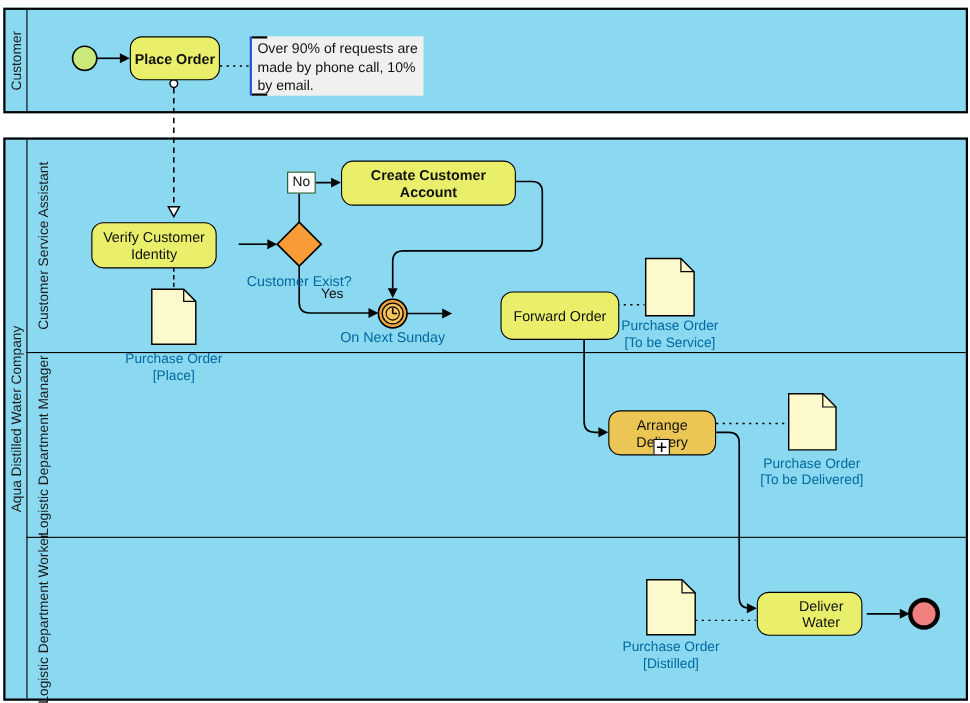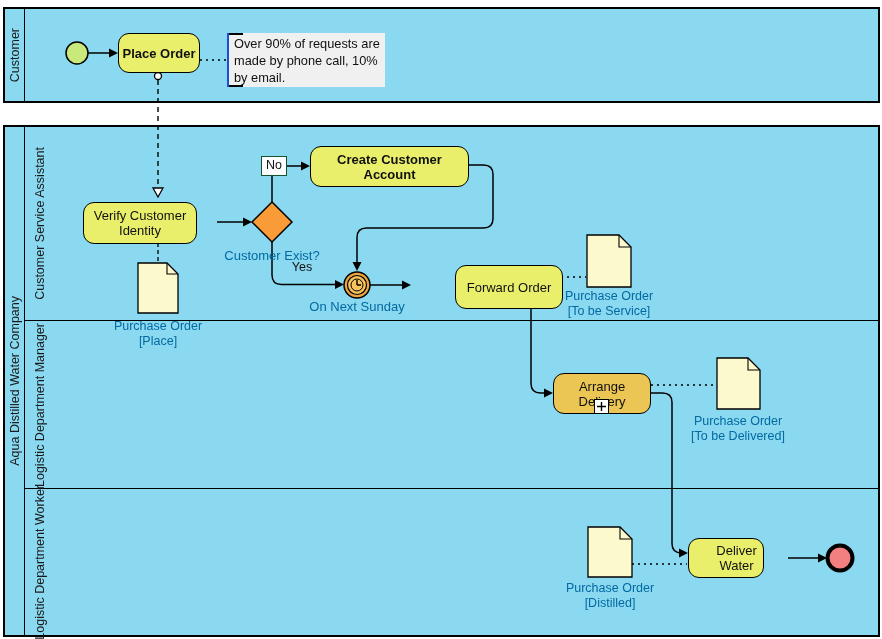--- a/index.html
+++ b/index.html
@@ -146,21 +146,21 @@
     <span>Forward Order</span>
   </div>
   <div class="task gold" style="left:553px;top:373px;width:98px;height:41px;">
     <span>Arrange Delivery</span>
   </div>
   <div class="plus-marker" style="left:594px;top:399px;">
     <svg width="9" height="9">
         <path d="M4.5 0 V9 M0 4.5 H9" stroke="#000" stroke-width="1.4"></path>
       </svg>
   </div>
-  <div class="task" style="left:688px;top:538px;width:76px;height:40px;padding-left:23px;">
+  <div class="task" style="left:688px;top:538px;width:96px;height:40px;padding-left:23px;">
     <span>Deliver Water</span>
   </div>
 
   <div class="annotation" style="left:227px;top:33px;width:158px;height:54px;">
     <span>Over 90% of requests are made by phone call, 10% by email.</span>
   </div>
 
   <div class="flow-label boxed" style="left:261px;top:156px;width:24px;height:18px;">
     <span>No</span>
   </div>

